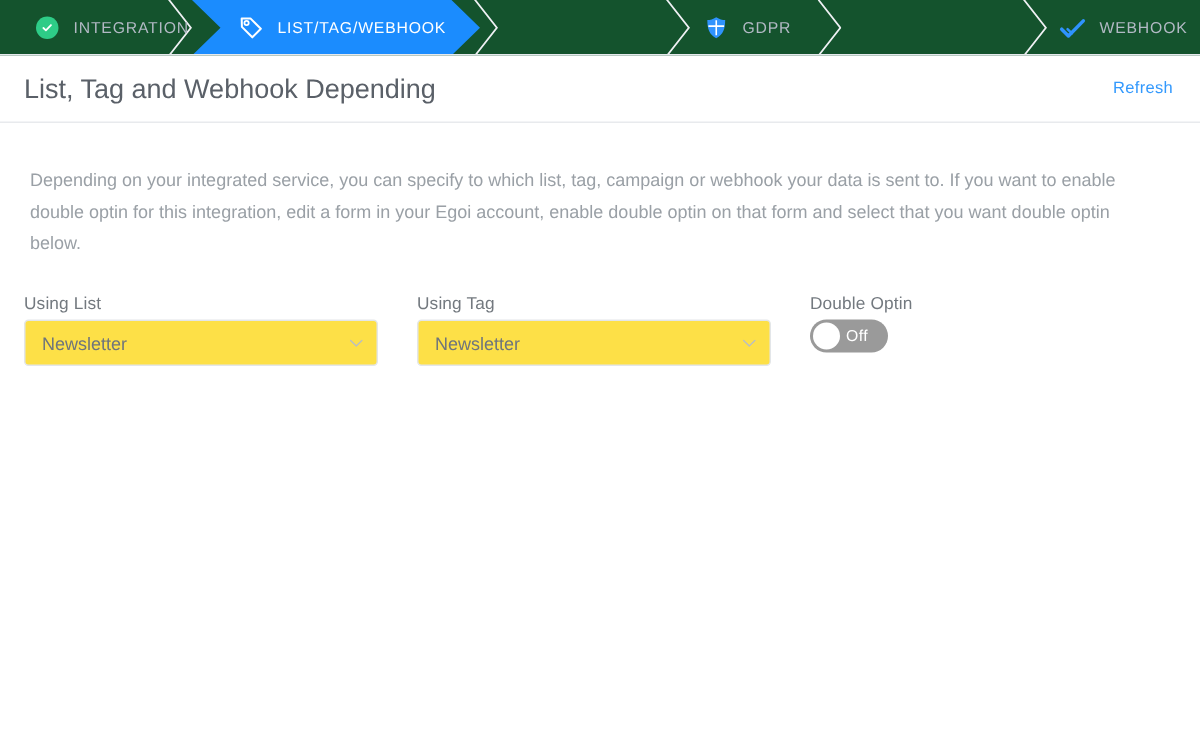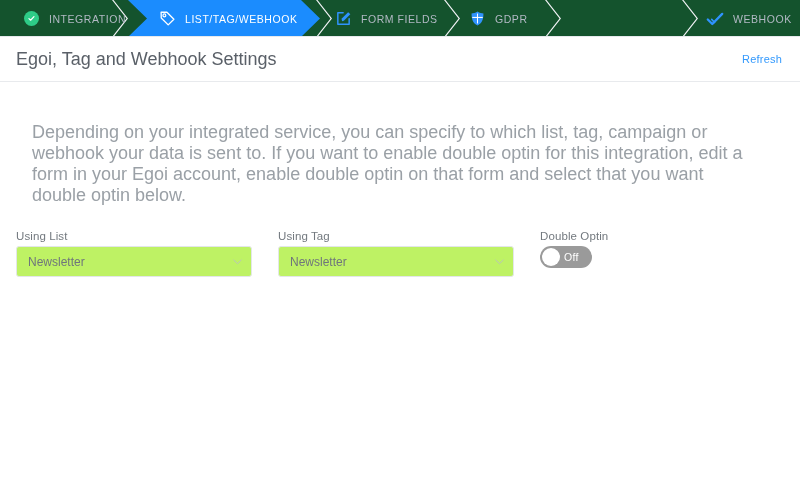--- a/index.html
+++ b/index.html
@@ -90,23 +90,23 @@
     font-size: 11px;
     color: #3399fd;
     font-weight: normal;
     letter-spacing: 0.2px;
     cursor: pointer;
     text-decoration: none;
   }
 
   
   .desc {
-    margin: 16px;
+    margin: 4px;
     padding: 24px 40px 0 16px;
-    font-size: 18px;
+    font-size: 12px;
     line-height: 21px;
     color: #9aa0a6;
     max-width: 780px;
   }
 
   
   .form-row {
     position: relative;
     margin-top: 24px;
     padding: 0 16px;
@@ -126,21 +126,21 @@
     color: #73797f;
     margin-bottom: 4px;
     letter-spacing: 0.1px;
   }
   .select-box {
     position: relative;
     width: 100%;
     height: 31px;
     border: 1px solid #e3e6e9;
     border-radius: 3px;
-    background: #bef264;
+    background: #fde047;
     display: flex;
     align-items: center;
     padding: 0 28px 0 11px;
     cursor: pointer;
     text-align: center;
   }
   .select-box .val {
     font-size: 12px;
     color: #6f757c;
     overflow: hidden;
@@ -207,29 +207,20 @@
   <div class="step active" style="left:136px;width:184px">
     <span class="ico">
       <svg width="17" height="17" viewBox="0 0 24 24" aria-hidden="true">
         <path d="M3 3.2 L11.2 3.2 L21 13 L13 21 L3.2 11.2 Z" fill="none" stroke="#ffffff" stroke-width="1.9" stroke-linejoin="round"></path>
         <circle cx="7.6" cy="7.6" r="2" fill="none" stroke="#ffffff" stroke-width="1.7"></circle>
       </svg>
     </span>
     <span class="lbl">LIST/TAG/WEBHOOK</span>
   </div>
 
-  <div class="step" style="left:312px;width:132px">
-    <span class="ico">
-      <svg width="17" height="17" viewBox="0 0 24 24" aria-hidden="true">
-        <path d="M20 12.5 V20 H4 V4 H11.5" fill="none" stroke="#2f93fd" stroke-width="2.1" stroke-linecap="round" stroke-linejoin="round"></path>
-        <path d="M10 16 L9.2 12.2 L18.6 3 L21.6 6 L12.4 15.3 Z" fill="#2f93fd"></path>
-      </svg>
-    </span>
-    <span class="lbl">FORM FIELDS</span>
-  </div>
 
   <div class="step" style="left:446px;width:99px">
     <span class="ico">
       <svg width="17" height="17" viewBox="0 0 24 24" aria-hidden="true">
         <path d="M12 2.2 C9 4.2 6.2 4.8 3.6 4.8 C3.6 13 5.4 18.6 12 21.8 C18.6 18.6 20.4 13 20.4 4.8 C17.8 4.8 15 4.2 12 2.2 Z" fill="#2f93fd"></path>
         <path d="M12 5 V19" stroke="#ffffff" stroke-width="1.5"></path>
         <path d="M4.6 10.5 H19.4" stroke="#ffffff" stroke-width="1.5"></path>
       </svg>
     </span>
     <span class="lbl">GDPR</span>
@@ -241,21 +232,21 @@
       <svg width="18" height="18" viewBox="0 0 24 24" aria-hidden="true">
         <path d="M2.4 12.6 L8.4 18.6 L21.6 5.2" fill="none" stroke="#2f93fd" stroke-width="3.1" stroke-linecap="round" stroke-linejoin="round"></path>
         <path d="M7.6 12.6 L11.4 16.4" fill="none" stroke="#2f93fd" stroke-width="2.2" stroke-linecap="round"></path>
       </svg>
     </span>
     <span class="lbl">WEBHOOK</span>
   </div>
 </div>
 
 <div class="title-row">
-  <span class="page-title">Egoi, Tag and Webhook Settings</span>
+  <span class="page-title">List, Tag and Webhook Depending</span>
   <a class="refresh-link" href="#">Refresh</a>
 </div>
 
 <p class="desc">Depending on your integrated service, you can specify to which list, tag, campaign or webhook your data is sent to. If you want to enable double optin for this integration, edit a form in your Egoi account, enable double optin on that form and select that you want double optin below.</p>
 
 <div class="form-row">
 
   <div class="field list">
     <label class="field-label">Using List</label>
     <div class="select-box">

